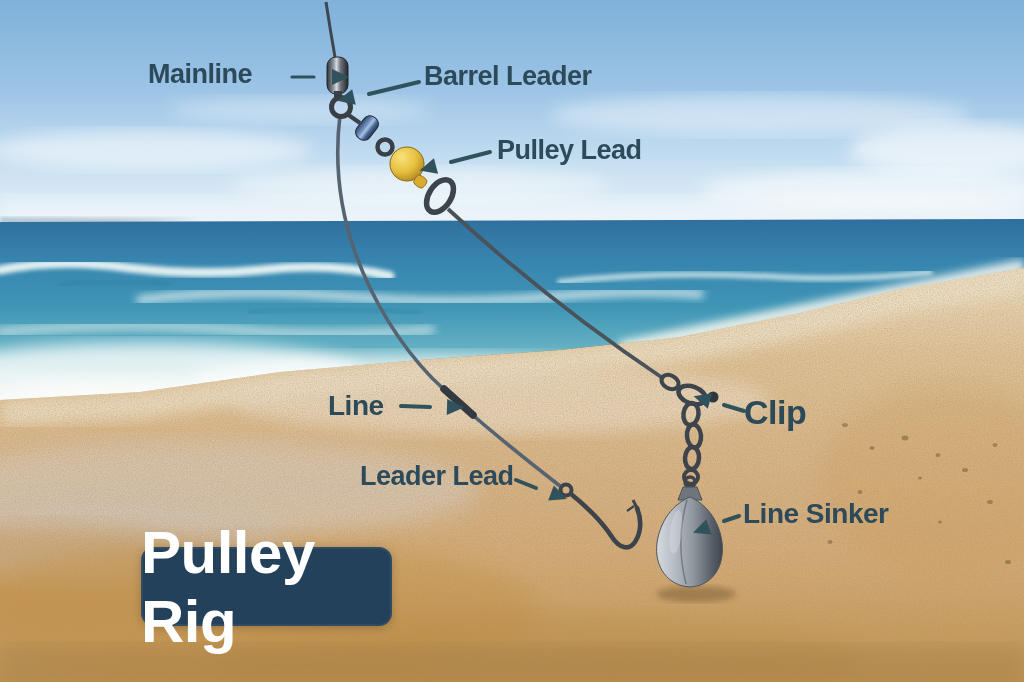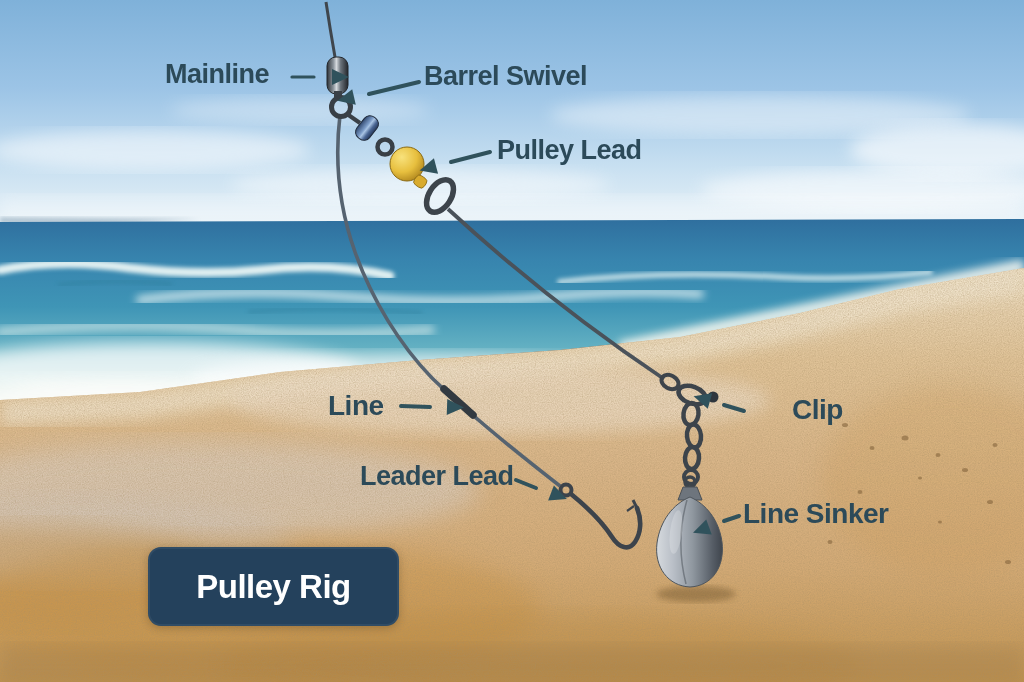--- a/index.html
+++ b/index.html
@@ -7,25 +7,25 @@
     position:relative;width:1024px;height:682px;overflow:hidden;
     font-family:"Liberation Sans","DejaVu Sans",sans-serif;
   }
   .layer{position:absolute;left:0;top:0;width:1024px;height:682px;display:block;}
   .label{
     position:absolute;font-weight:bold;white-space:nowrap;
     color:var(--color-label-text,#2c4a59);
     letter-spacing:-0.5px;line-height:1.05;
   }
   .badge{
-    position:absolute;left:148px;top:547px;width:251px;height:79px;
+    position:absolute;left:141px;top:547px;width:251px;height:79px;
     background:var(--color-badge-background,#24415c);
     color:var(--color-badge-text,#ffffff);
     border-radius:13px;display:flex;align-items:center;justify-content:center;
-    font-weight:bold;font-size:33px;letter-spacing:-0.5px;
+    font-weight:bold;font-size:60px;letter-spacing:-0.5px;
     box-shadow:0 2px 8px rgba(40,25,5,0.25), inset 0 0 0 2px rgba(255,255,255,0.06);
   }
   .arrow line{stroke:var(--color-arrow,#30525c);stroke-width:4;stroke-linecap:round;}
   .arrow polygon{fill:var(--color-arrow,#30525c);}
 </style>
 </head>
 <body>
 
 <div class="stage">
 
@@ -252,24 +252,24 @@
     <g class="arrow">
       <line x1="744" y1="411" x2="724" y2="405"></line>
       <polygon points="0,-8 17,0 0,8" transform="translate(710,401) rotate(196)"></polygon>
     </g>
     <g class="arrow">
       <line x1="739" y1="516" x2="724" y2="521"></line>
       <polygon points="0,-8 17,0 0,8" transform="translate(709,527) rotate(160)"></polygon>
     </g>
   </svg>
 
-  <div class="label" style="left:148px;top:60px;width:138px;text-align:center;font-size:27px">Mainline</div>
-  <div class="label" style="left:424px;top:62px;font-size:27px">Barrel Swivel</div>
+  <div class="label" style="left:148px;top:60px;width:138px;text-align:left;font-size:27px">Mainline</div>
+  <div class="label" style="left:424px;top:62px;font-size:27px">Barrel Leader</div>
   <div class="label" style="left:497px;top:136px;font-size:27px">Pulley Lead</div>
   <div class="label" style="left:328px;top:391px;font-size:28px">Line</div>
   <div class="label" style="left:360px;top:462px;font-size:27px">Leader Lead</div>
-  <div class="label" style="left:792px;top:395px;font-size:28px">Clip</div>
+  <div class="label" style="left:744px;top:395px;font-size:34px">Clip</div>
   <div class="label" style="left:743px;top:499px;font-size:28px">Line Sinker</div>
 
   <div class="badge">
     <span>Pulley Rig</span>
   </div>
 </div>
 
 </body></html>

